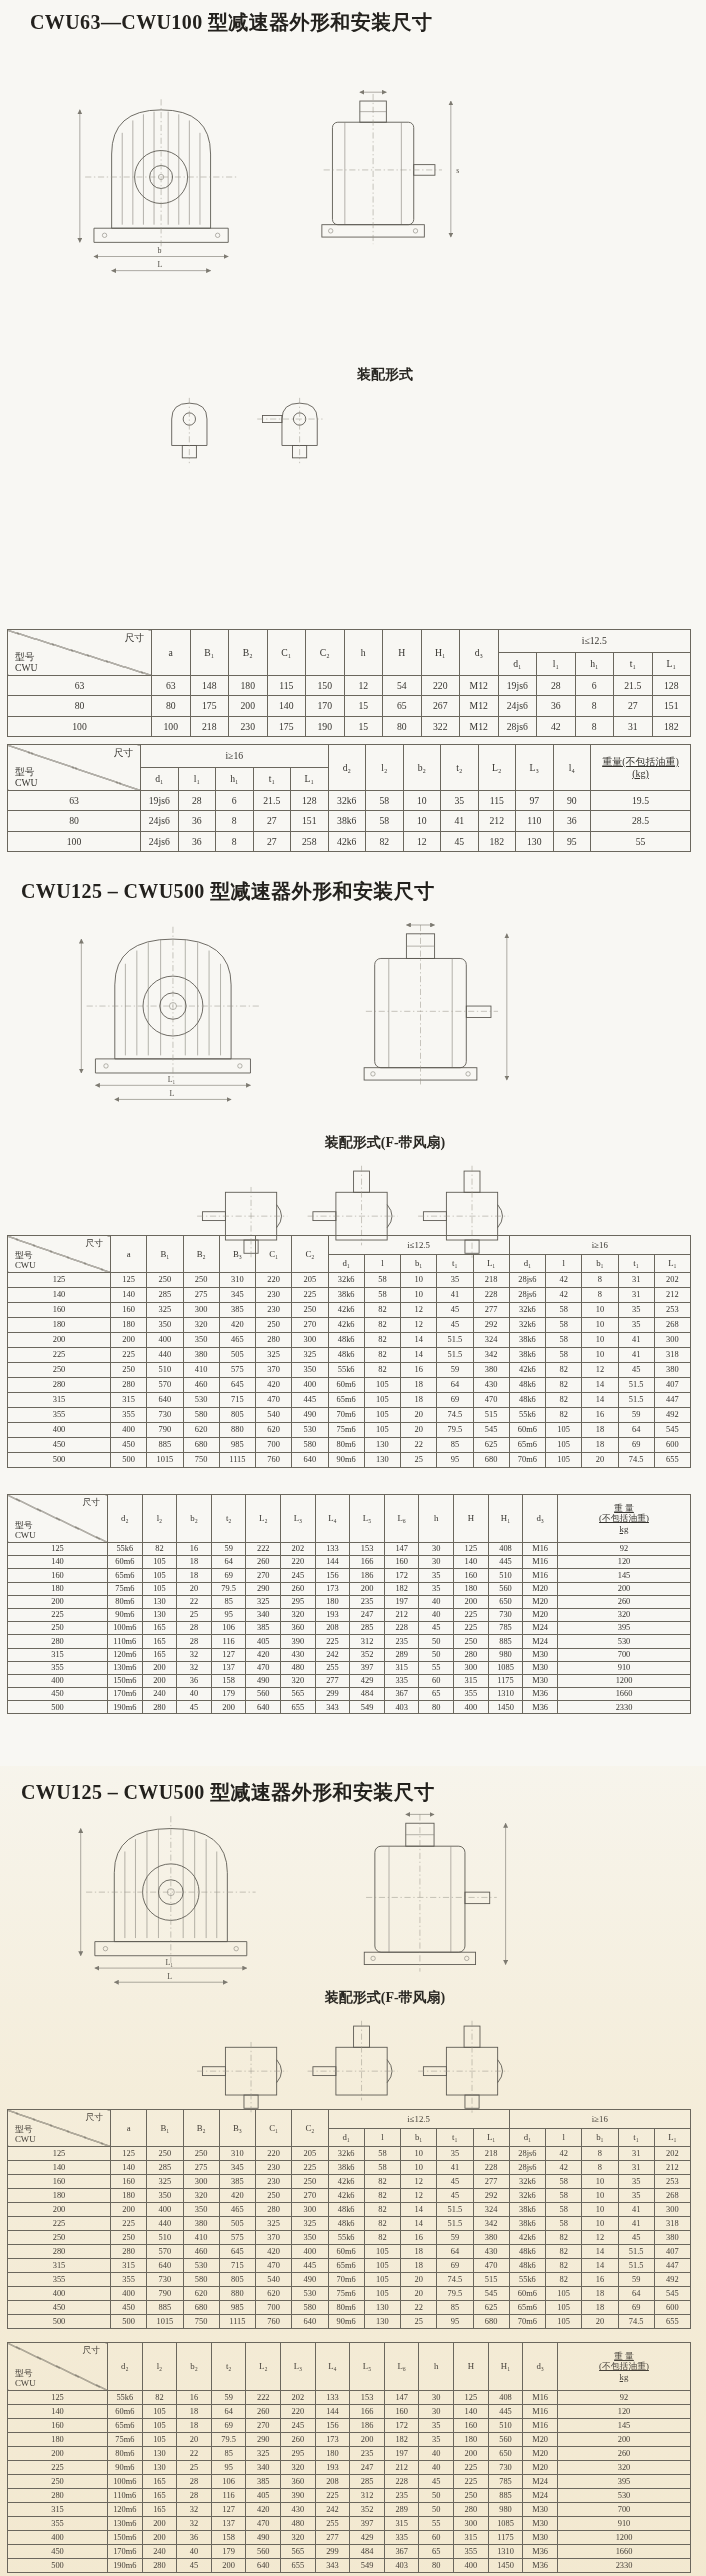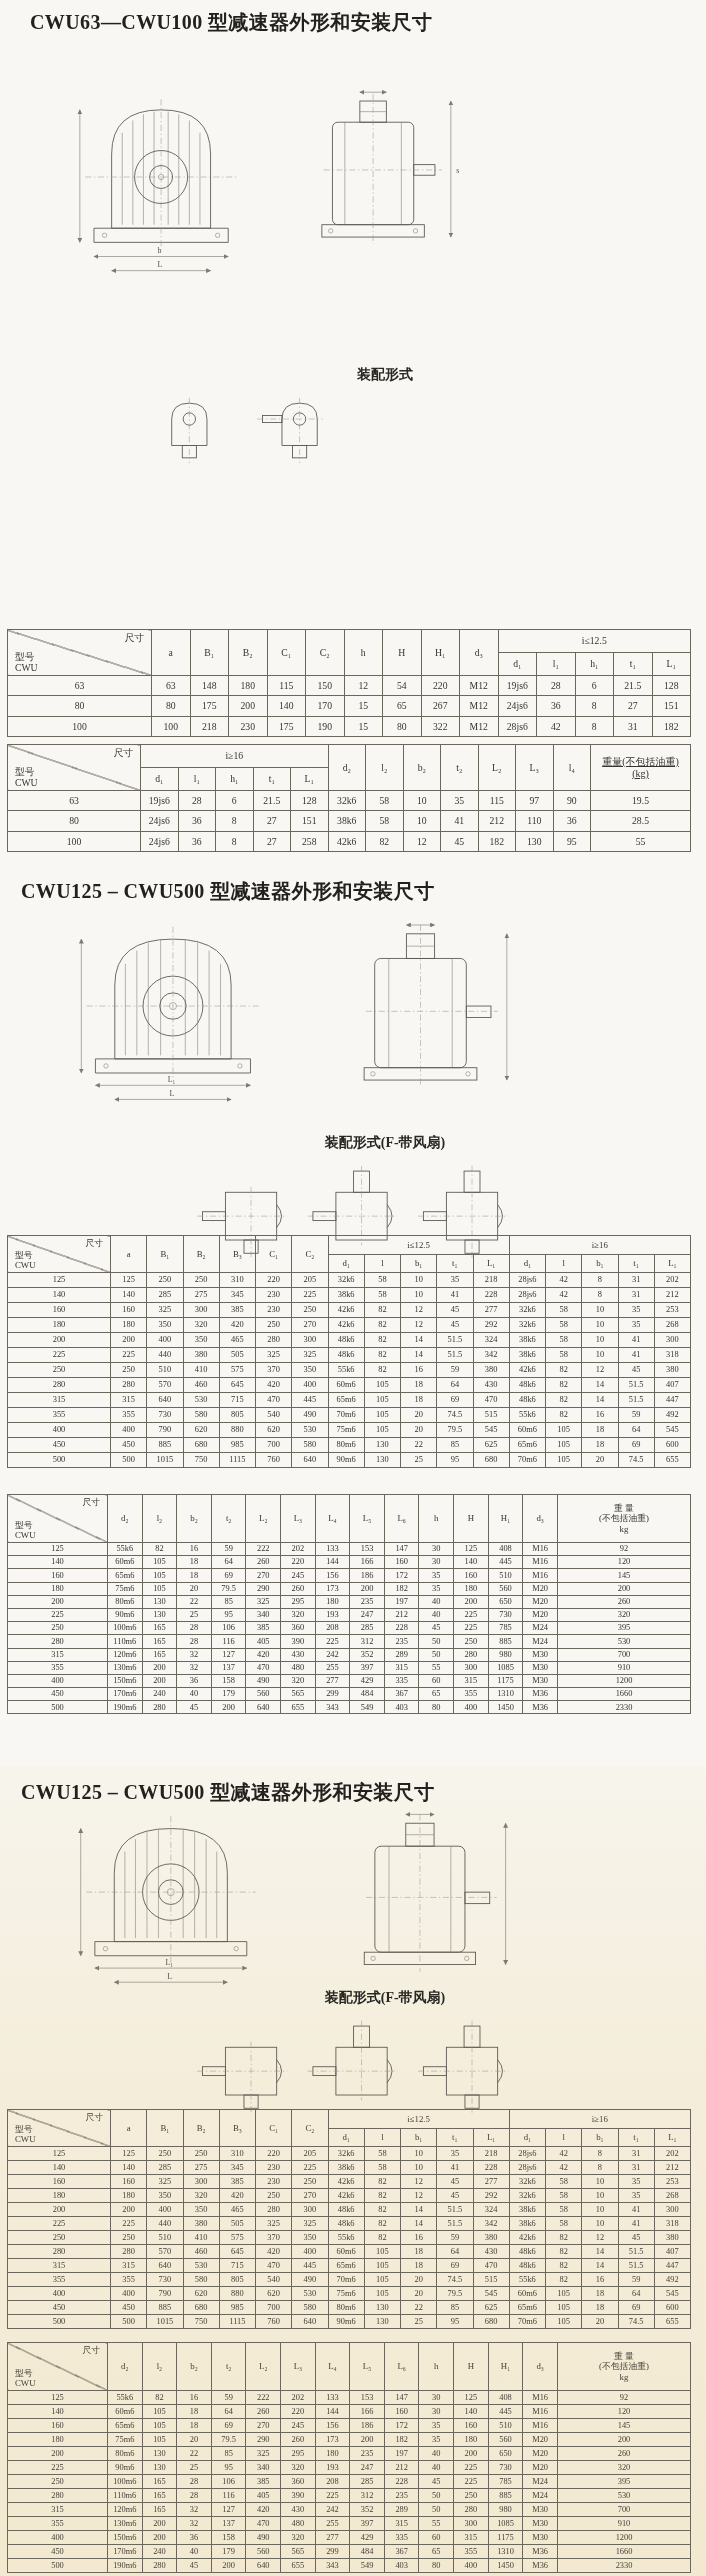--- a/index.html
+++ b/index.html
@@ -31,21 +31,21 @@
   .t-shf1 thead tr:first-child th:last-child{width:99px;font-size:10px;text-decoration:underline;}
   
   .tbl-b{font-size:8.4px;}
   .tbl-b thead th{font-size:8.8px;}
   .tbl-b thead tr{height:18.5px;}
   .tbl-b tbody tr{height:15px;}
   .t-out2 th.corner{width:102px;}
   .t-shf2 th.corner{width:99px;}
   .t-shf2 thead tr{height:48px;}
   .t-shf2 tbody tr{height:13.2px;}
-  .t-shf2 thead tr:first-child th:last-child{width:132px;}
+  .t-shf2 thead tr:first-child th:last-child{width:132px;text-decoration:underline;}
   .aged tbody tr{height:14px;}
   .aged{color:#46413a;}
 </style>
 </head>
 <body>
 
 <div class="page">
   <div class="aged-bg"></div>
 
   <div class="sec-title" style="top:8.8px;left:30px;">CWU63—CWU100 型减速器外形和安装尺寸</div>

